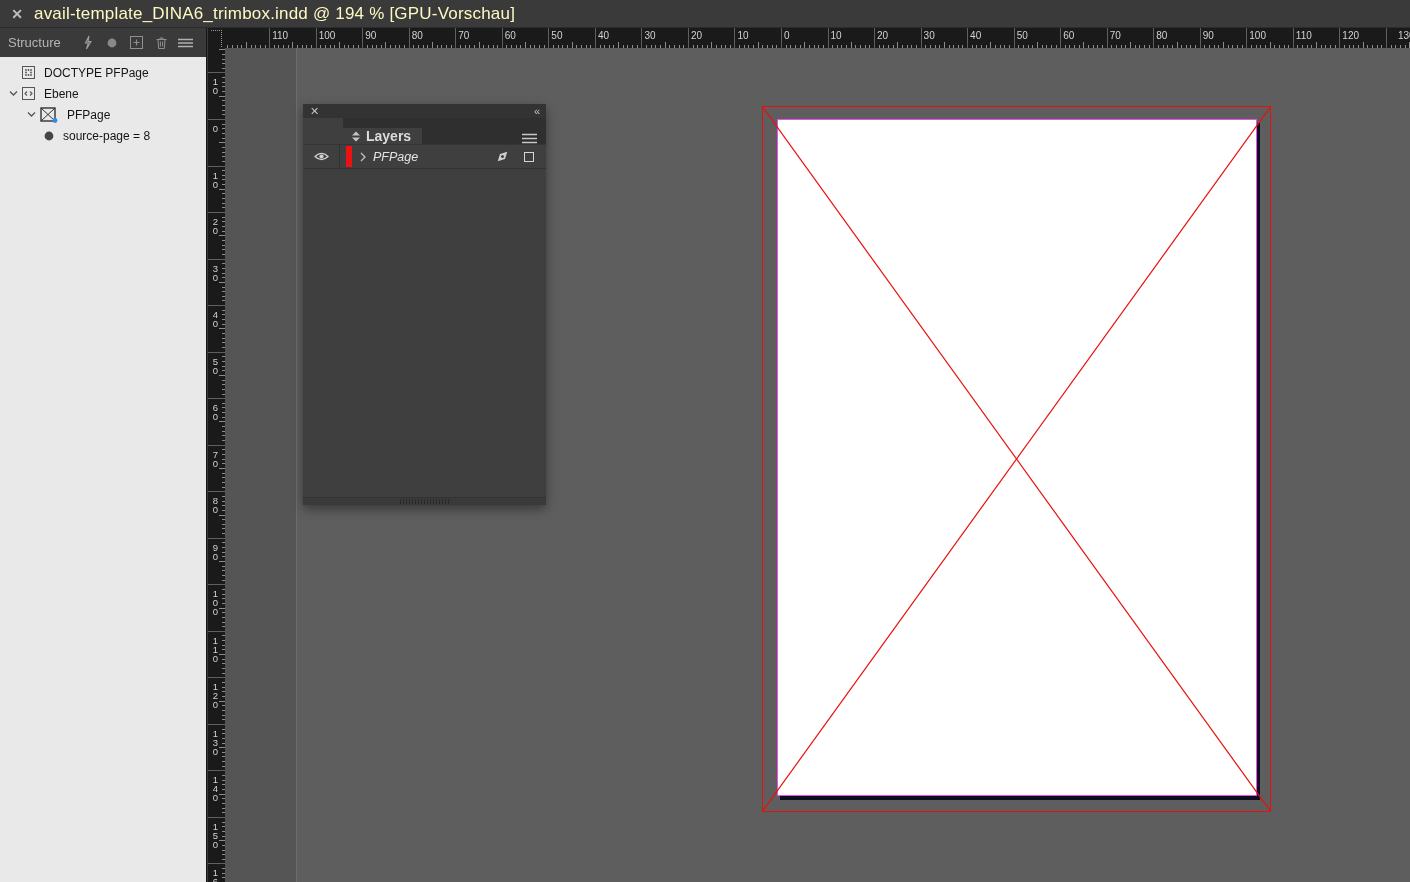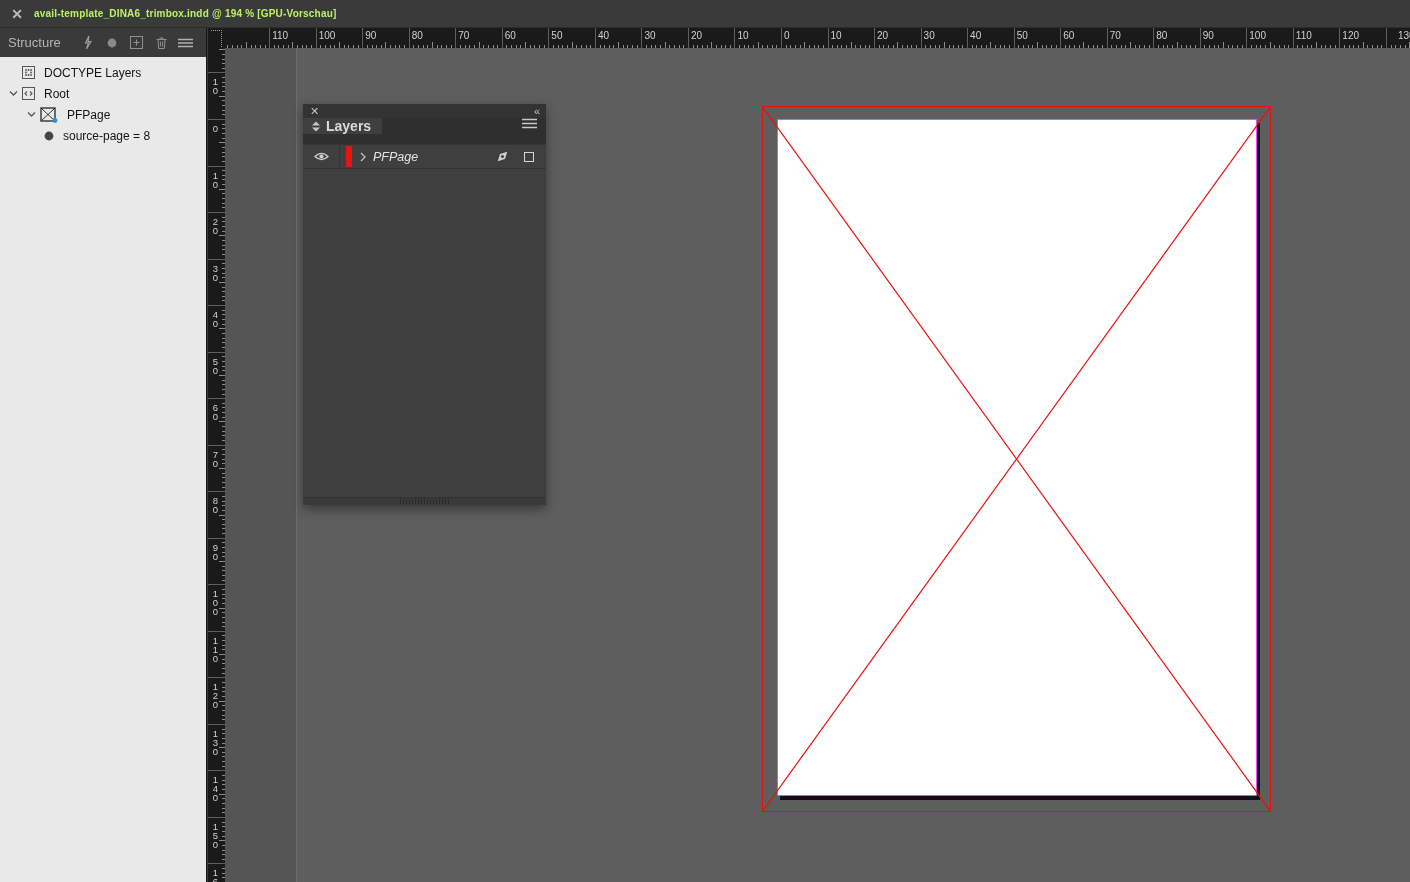--- a/index.html
+++ b/index.html
@@ -6,21 +6,21 @@
   html,body { width:1410px; height:882px; overflow:hidden; background:#3a3a3a;
               font-family:"Liberation Sans", sans-serif; }
   #app { position:relative; width:1410px; height:882px; background:#3a3a3a; }
 
   
   #titlebar { position:absolute; left:0; top:0; width:1410px; height:28px;
               background:#3a3a3a; border-bottom:1px solid #2c2c2c;
               display:flex; align-items:center; }
   #titlebar .close { width:34px; text-align:center; color:#bdbdbd; font-size:14px;
                      font-weight:bold; cursor:default; }
-  #titlebar .title { color:#bef264; font-size:10px; font-weight:bold; letter-spacing:.2px; }
+  #titlebar .title { color:#fef9c3; font-size:17px; font-weight:normal; letter-spacing:.2px; }
 
   
   #structure { position:absolute; left:0; top:28px; width:207px; height:854px;
                background:#e9e9e9; border-right:1px solid #161616; }
   #structure .shead { height:29px; background:#3a3a3a; display:flex; align-items:center;
                       padding:0 8px; gap:0; }
   #structure .shead .stitle { color:#b5b5b5; font-size:13px; margin-right:14px; }
   .hbtn { display:flex; align-items:center; justify-content:center; width:26px; height:22px; }
   #structure .sbody { padding-top:5px; }
   .trow { position:relative; height:21px; display:flex; align-items:center;
@@ -64,21 +64,21 @@
           box-shadow:3px 4px 0 var(--page_shadow); }
 
   
   #layers { position:absolute; left:303px; top:104px; width:243px; height:401px;
             background:#3f3f3f; z-index:10; box-shadow:0 4px 10px rgba(0,0,0,.4);
             display:flex; flex-direction:column; }
   #layers .pstrip { height:14px; background:#333333; display:flex; align-items:center;
                     justify-content:space-between; padding:0 7px; }
   #layers .pstrip .px { color:#c3c3c3; font-size:11px; line-height:10px; }
   #layers .pstrip .pcol { color:#c3c3c3; font-size:11px; line-height:10px; letter-spacing:-1px; }
-  #layers .tabrow { height:26px; background:#2f2f2f; display:flex; align-items:flex-start; }
+  #layers .tabrow { height:26px; background:#2f2f2f; display:flex; align-items:flex-end;margin-left:40px; }
   #layers .tab { background:#3f3f3f; display:flex; align-items:center; gap:5px;
                  padding:0 11px 0 8px; }
   #layers .tab .tname { color:#dcdcdc; font-size:14px; font-weight:bold; }
   #layers .tabfill { flex:1; }
   #layers .pmenu { display:flex; align-items:center; padding:0 9px; }
   #layers .list { flex:1; }
   .layerrow { height:25px; display:flex; align-items:center;
               border-top:1px solid #353535; border-bottom:1px solid #333333; }
   .layerrow .eyecell { width:37px; height:100%; display:flex; align-items:center;
                        justify-content:center; border-right:1px solid #333333; }
@@ -148,35 +148,35 @@
                 <circle cx="6.5" cy="4" r="0.9"></circle>
                 <circle cx="9" cy="4" r="0.9"></circle>
               <circle cx="4" cy="6.5" r="0.9"></circle>
                 <circle cx="9" cy="6.5" r="0.9"></circle>
               <circle cx="4" cy="9" r="0.9"></circle>
                 <circle cx="6.5" cy="9" r="0.9"></circle>
                 <circle cx="9" cy="9" r="0.9"></circle>
             </g>
           </svg>
         </span>
-        <span class="lbl">DOCTYPE Layers</span>
+        <span class="lbl">DOCTYPE PFPage</span>
       </div>
       <div class="trow" style="padding-left:6px">
         <span class="chev">
           <svg width="9" height="7" viewBox="0 0 9 7">
             <path d="M1 1.5 L4.5 5 L8 1.5" fill="none" stroke="#555" stroke-width="1.3"></path>
           </svg>
         </span>
         <span class="ticon" style="margin-left:2px">
           <svg width="13" height="13" viewBox="0 0 13 13">
             <rect x="0.5" y="0.5" width="12" height="12" fill="none" stroke="#555"></rect>
             <path d="M5 4.5 L3 6.5 L5 8.5 M8 4.5 L10 6.5 L8 8.5" fill="none" stroke="#555" stroke-width="1.1"></path>
           </svg>
         </span>
-        <span class="lbl">Root</span>
+        <span class="lbl">Ebene</span>
       </div>
       <div class="trow" style="padding-left:24px">
         <span class="chev">
           <svg width="9" height="7" viewBox="0 0 9 7">
             <path d="M1 1.5 L4.5 5 L8 1.5" fill="none" stroke="#555" stroke-width="1.3"></path>
           </svg>
         </span>
         <span class="ticon" style="margin-left:2px">
           <svg width="18" height="16" viewBox="0 0 18 16">
             <rect x="1" y="1" width="14" height="13" fill="none" stroke="#333" stroke-width="1.4"></rect>

